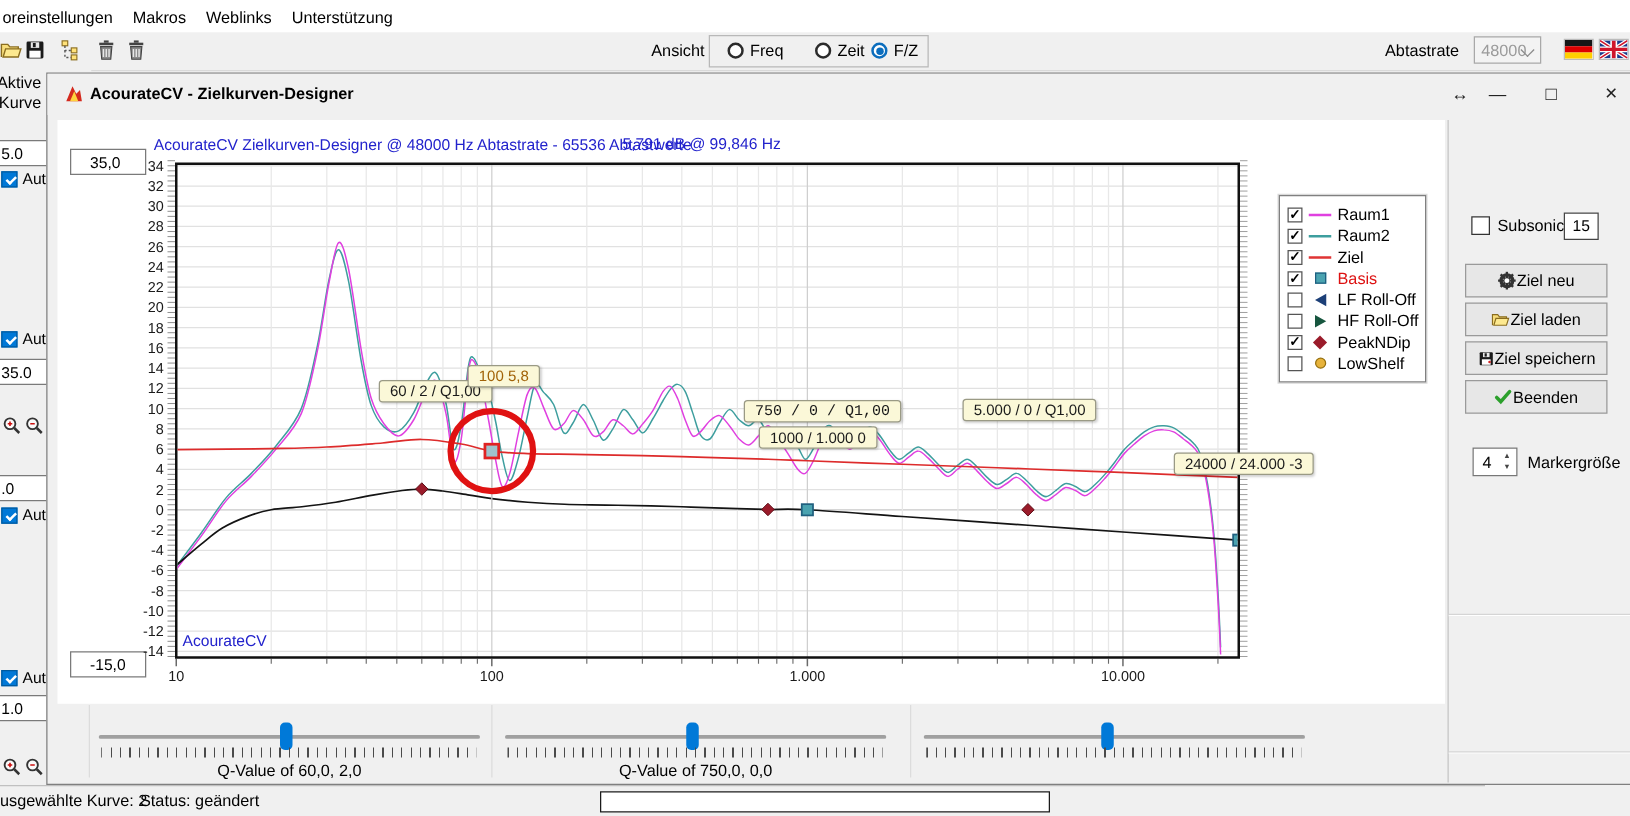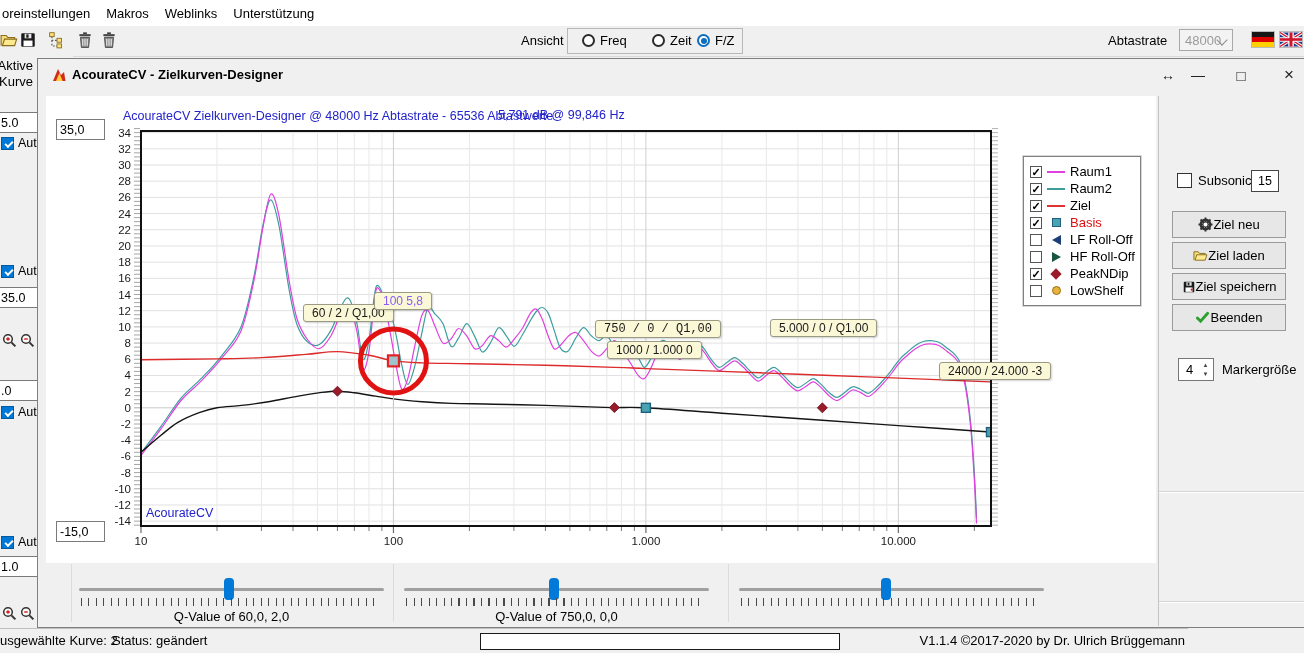--- a/index.html
+++ b/index.html
@@ -42,21 +42,21 @@
     border:1px solid #7f7f7f;box-sizing:border-box;}
   .titlebar{position:absolute;left:0;top:0;width:100%;height:33px;background:#f0f0f0;}
   .title-text{position:absolute;left:34px;top:8px;font-size:13px;font-weight:bold;}
   .win-btn{position:absolute;top:3px;width:28px;height:26px;display:flex;align-items:center;justify-content:center;
     font-size:14px;color:#222;cursor:default;}
   
   .chartpanel{position:absolute;left:8px;top:37px;width:1110px;height:467px;background:#fff;}
   .chart-title{position:absolute;left:77px;top:13px;color:#2222cc;font-size:12.5px;white-space:nowrap;}
   .chart-readout{position:absolute;left:452px;top:12px;color:#2222cc;font-size:12.5px;white-space:nowrap;}
   .watermark{position:absolute;left:100px;top:410px;color:#2222cc;font-size:12.5px;}
-  .yfield{position:absolute;left:10px;width:44px;padding-left:3px;}
+  .yfield{position:absolute;left:10px;width:44px;padding-left:15px;}
   #plot-svg{position:absolute;left:0;top:0;}
   .tip{position:absolute;background:#fbf8d8;border:1px solid #9a9a85;border-radius:3px;padding:1px 8px;
     font-size:12px;white-space:nowrap;box-shadow:1px 1px 2px rgba(0,0,0,.18);z-index:5;}
   
   #legend{position:absolute;left:977px;top:60px;width:104px;background:#fff;border:1px solid #808080;
     box-shadow:0 0 0 1px #d9d9d9;padding:6px 6px;z-index:4;}
   .leg-item{display:flex;align-items:center;height:17px;gap:4px;}
   .leg-cb{width:12px;height:12px;border:1px solid #555;background:#fff;font-size:11px;line-height:11px;
     text-align:center;flex:none;box-sizing:border-box;font-weight:bold;}
   .leg-symwrap{width:20px;display:flex;align-items:center;justify-content:center;flex:none;}
@@ -639,21 +639,21 @@
         <div class="leg-item">
           <span class="leg-cb"></span>
           <span class="leg-symwrap">
             <span class="leg-sym sym-circle" style="background: rgb(231, 179, 60); border: 1px solid rgb(150, 112, 15);"></span>
           </span>
           <span class="leg-label">LowShelf</span>
         </div>
       </div>
     <div id="annotations">
         <div class="tip" style="left: 257px; top: 208px; color: rgb(26, 26, 26);">60 / 2 / Q1,00</div>
-        <div class="tip" style="left: 328px; top: 196px; color: #8b5cf6;">100 5,8</div>
+        <div class="tip" style="left: 328px; top: 196px; color: #a16207;">100 5,8</div>
         <div class="tip" style="left: 549px; top: 224px; color: rgb(26, 26, 26); font-family: Liberation Mono, monospace;">750 / 0 / Q1,00</div>
         <div class="tip" style="left: 561px; top: 245px; color: rgb(26, 26, 26);">1000 / 1.000 0</div>
         <div class="tip" style="left: 724px; top: 223px; color: rgb(26, 26, 26);">5.000 / 0 / Q1,00</div>
         <div class="tip" style="left: 893px; top: 266px; color: rgb(26, 26, 26);">24000 / 24.000 -3</div>
       </div>
   </div>
 
   <div class="vsep"></div>
   <div class="subsonic-row">
     <span class="cb-plain"></span>
@@ -728,14 +728,13 @@
     <div class="sl-track"></div>
     <div class="sl-thumb" style="left: 142px;"></div>
     <div class="sl-ticks"></div>
   </div>
 </div>
 
 <div class="statusbar">
   <span class="sb-text" style="left:0px">usgewählte Kurve: 2</span>
   <span class="sb-text" style="left:112px">Status: geändert</span>
   <div class="sb-box"></div>
-  <span class="sb-text" style="right:3px">V1.1.4 ©2017-2020 by Dr. Ulrich Brüggemann</span>
 </div>
 
 </body></html>

